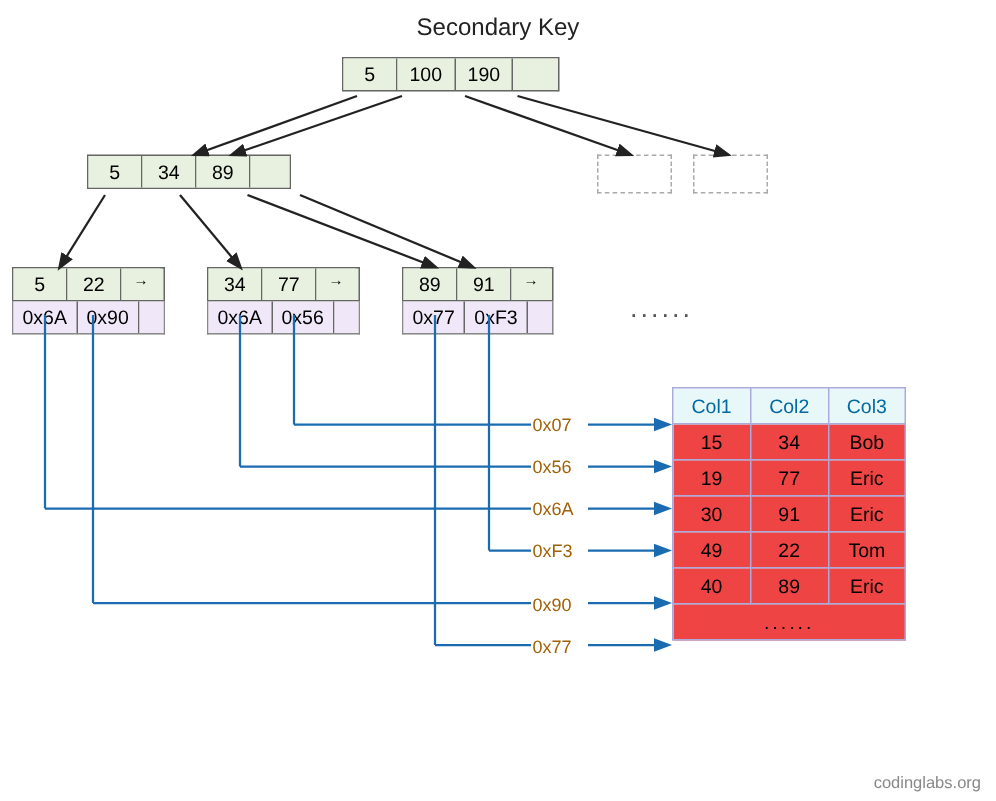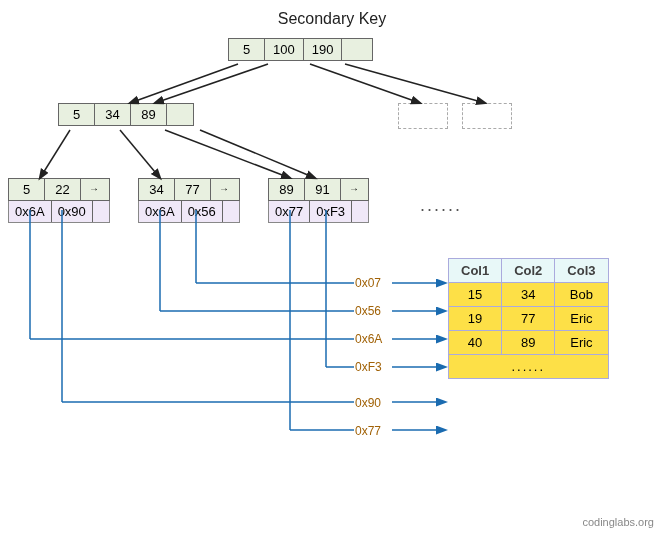--- a/index.html
+++ b/index.html
@@ -60,26 +60,26 @@
 
     
     .data-table {
       position: absolute;
       border-collapse: collapse;
     }
     .data-table td, .data-table th {
       border: 1px solid #aad;
       padding: 4px 12px;
       text-align: center;
-      background: #fde047;
+      background: #ef4444;
     }
     .data-table th {
       background: #e8f8f8;
-      font-weight: bold;
-      color: #404040;
+      font-weight: normal;
+      color: #0369a1;
     }
 
     .dots-label {
       position: absolute;
       font-size: 18px;
       color: #555;
       letter-spacing: 2px;
     }
 
     
@@ -186,20 +186,30 @@
   <tbody>
     <tr>
       <td>15</td>
       <td>34</td>
       <td>Bob</td>
     </tr>
     <tr>
       <td>19</td>
       <td>77</td>
       <td>Eric</td>
+    </tr>
+    <tr>
+      <td>30</td>
+      <td>91</td>
+      <td>Eric</td>
+    </tr>
+    <tr>
+      <td>49</td>
+      <td>22</td>
+      <td>Tom</td>
     </tr>
     <tr>
       <td>40</td>
       <td>89</td>
       <td>Eric</td>
     </tr>
     <tr>
       <td colspan="3" style="text-align:center; letter-spacing:2px;">......</td>
     </tr>
   </tbody>

